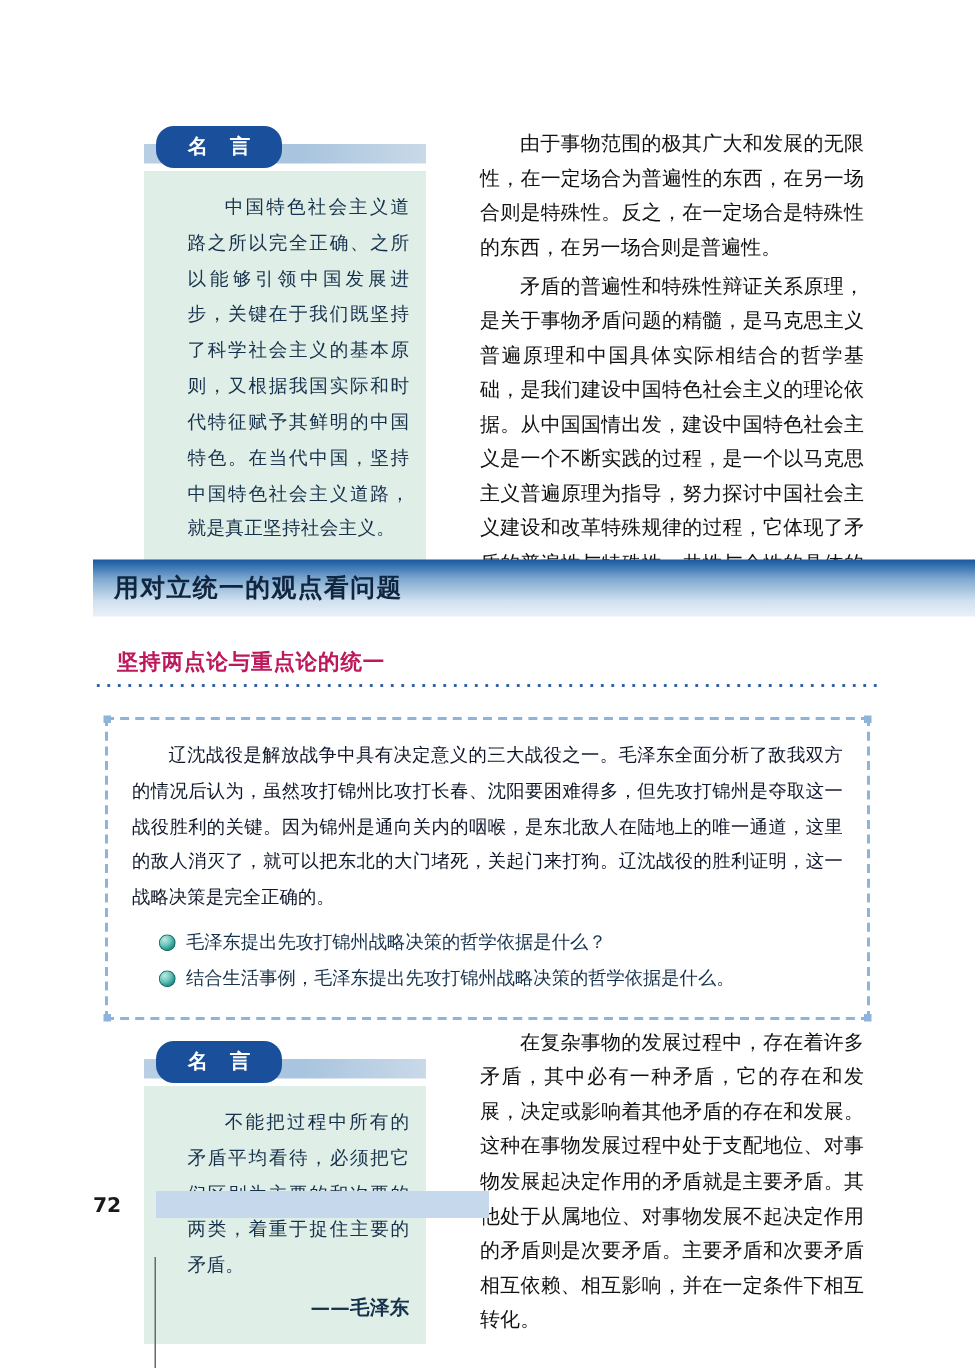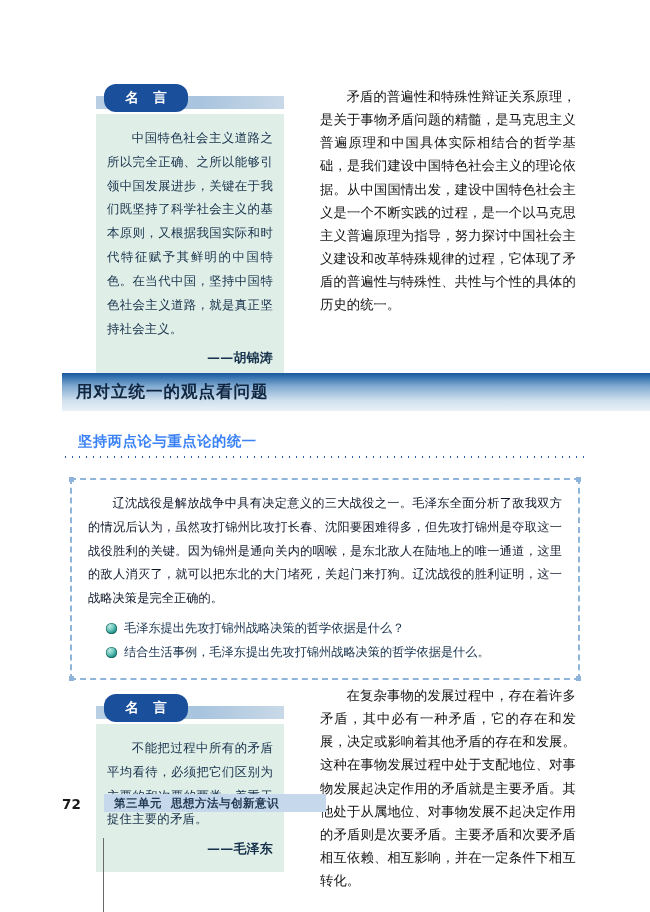--- a/index.html
+++ b/index.html
@@ -61,21 +61,21 @@
     letter-spacing: 5px;
     text-indent: 5px;
     display: flex;
     align-items: center;
     justify-content: center;
     font-family: "DejaVu Sans", "Liberation Sans", sans-serif;
   }
 
   .quote-body {
     background: #dfeee6;
-    padding: 12px 11px 10px 11px;
+    padding: 12px 11px 10px 29px;
     font-family: "DejaVu Serif", "Liberation Serif", serif;
     font-size: 12.4px;
     line-height: 1.92;
     color: #16314c;
     text-align: justify;
     letter-spacing: 0.2px;
   }
   .quote-body p {
     margin: 0;
     text-indent: 2em;
@@ -124,21 +124,21 @@
     letter-spacing: 1px;
   }
 
   
   .subheading {
     position: absolute;
     left: 78px; top: 432px;
     font-family: "DejaVu Sans", "Liberation Sans", sans-serif;
     font-size: 14.3px;
     font-weight: bold;
-    color: #3b82f6;
+    color: #be185d;
     letter-spacing: 0.6px;
   }
   .dot-rule {
     position: absolute;
     left: 62px; top: 456px;
     width: 525px; height: 2px;
     background-image: radial-gradient(circle, #2a5fa5 0.9px, rgba(0,0,0,0) 1.1px);
     background-size: 7px 2px;
     background-repeat: repeat-x;
   }
@@ -245,20 +245,21 @@
         <div class="quote-head-bar"></div>
         <div class="quote-badge">名 言</div>
       </div>
       <div class="quote-body">
         <p>中国特色社会主义道路之所以完全正确、之所以能够引领中国发展进步，关键在于我们既坚持了科学社会主义的基本原则，又根据我国实际和时代特征赋予其鲜明的中国特色。在当代中国，坚持中国特色社会主义道路，就是真正坚持社会主义。</p>
         <div class="quote-attr">——胡锦涛</div>
       </div>
     </div>
 
     <div class="bodycol r1">
+      <p>由于事物范围的极其广大和发展的无限性，在一定场合为普遍性的东西，在另一场合则是特殊性。反之，在一定场合是特殊性的东西，在另一场合则是普遍性。</p>
       <p>矛盾的普遍性和特殊性辩证关系原理，是关于事物矛盾问题的精髓，是马克思主义普遍原理和中国具体实际相结合的哲学基础，是我们建设中国特色社会主义的理论依据。从中国国情出发，建设中国特色社会主义是一个不断实践的过程，是一个以马克思主义普遍原理为指导，努力探讨中国社会主义建设和改革特殊规律的过程，它体现了矛盾的普遍性与特殊性、共性与个性的具体的历史的统一。</p>
     </div>
 
   </div>
 
   <div class="section-banner">
     <div class="section-banner-title">用对立统一的观点看问题</div>
   </div>
 
   <div class="subheading">坚持两点论与重点论的统一</div>
@@ -295,17 +296,16 @@
     </div>
   </div>
 
   <div class="bodycol r2">
     <p>在复杂事物的发展过程中，存在着许多矛盾，其中必有一种矛盾，它的存在和发展，决定或影响着其他矛盾的存在和发展。这种在事物发展过程中处于支配地位、对事物发展起决定作用的矛盾就是主要矛盾。其他处于从属地位、对事物发展不起决定作用的矛盾则是次要矛盾。主要矛盾和次要矛盾相互依赖、相互影响，并在一定条件下相互转化。</p>
   </div>
 
   <div class="footer">
     <div class="footer-pageno">72</div>
     <div class="footer-band"></div>
-    <div class="footer-unit"><span>第三单元</span><span class="unit-gap"></span><span>思想方法与创新意识</span></div>
   </div>
   <div class="spine-line"></div>
 
 </div>
 
 </body></html>

